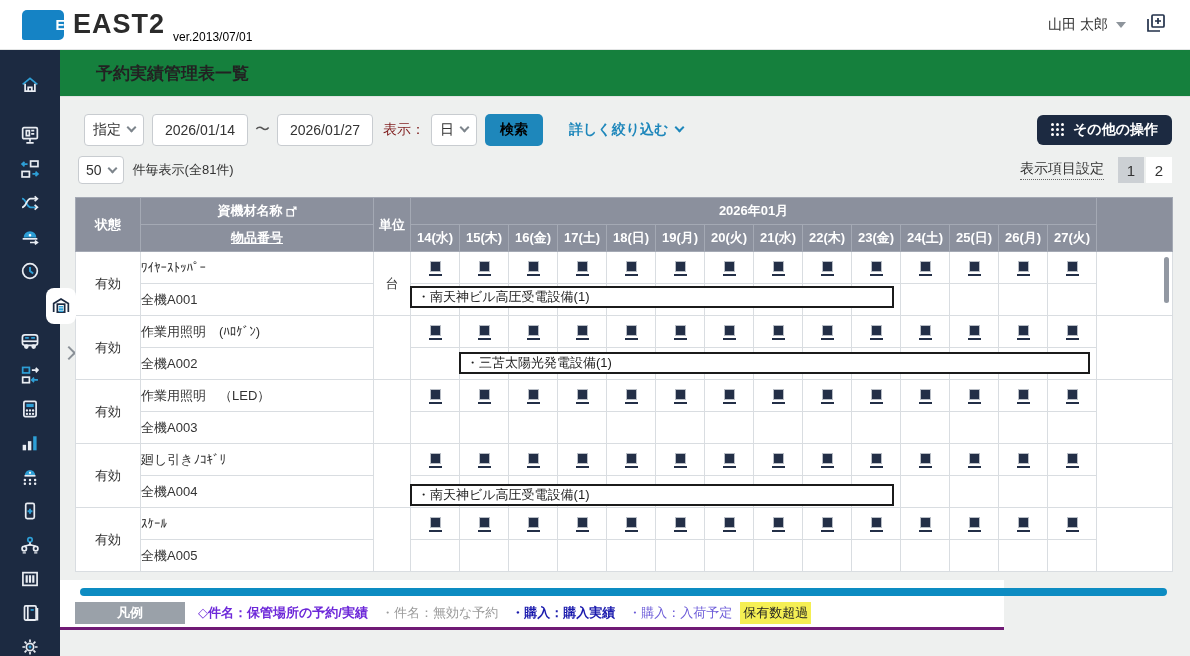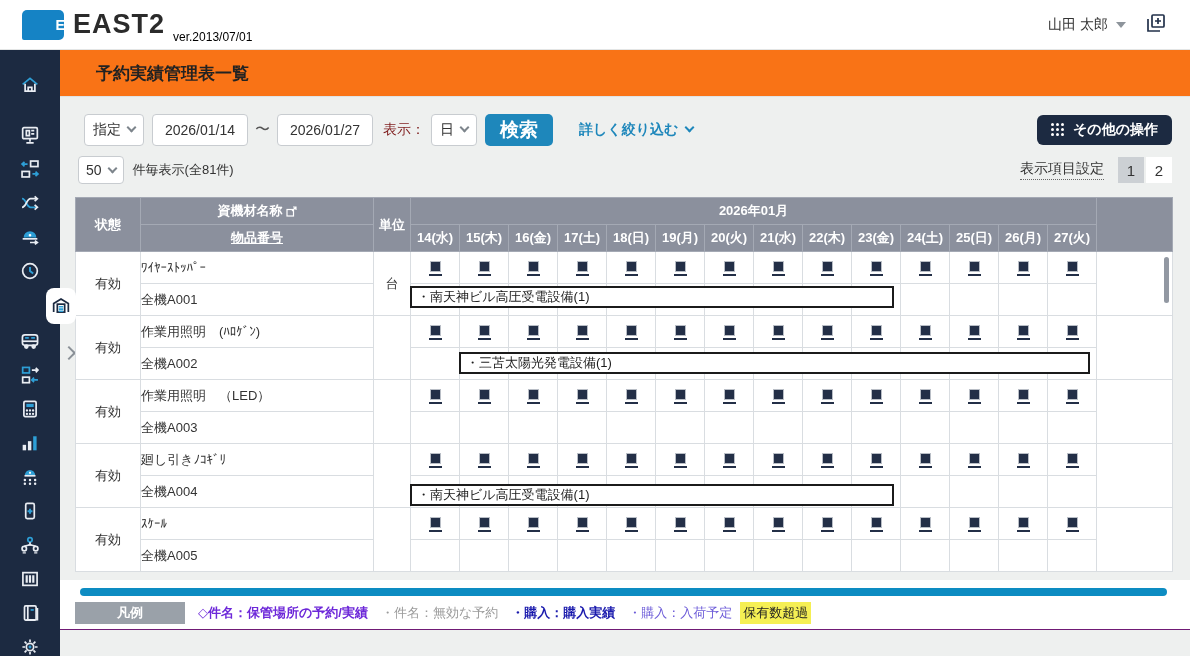--- a/index.html
+++ b/index.html
@@ -21,40 +21,40 @@
   
   .sidebar { position:absolute; left:0; top:50px; width:60px; height:606px; background:#1c2a41; z-index:15; overflow:visible; }
   .nav { display:flex; flex-direction:column; align-items:center; padding-top:18px; }
   .nav-item { width:34px; height:34px; display:flex; align-items:center; justify-content:center; cursor:pointer; position:relative; }
   .nav-item.first { margin-bottom:16px; }
   .nav-item.selected { background:#fff; border-radius:8px; width:30px; height:36px; align-self:flex-end; margin-right:-16px; z-index:30; }
   .nav-item svg { display:block; }
 
   
   .main { position:absolute; left:60px; top:50px; width:1130px; height:606px; background:#eef0ef; }
-  .title-bar { position:absolute; left:0; top:0; width:1130px; height:47px; background:#f97316; border-bottom:1px solid #e0e3e3;
+  .title-bar { position:absolute; left:0; top:0; width:1130px; height:47px; background:#15803d; border-bottom:1px solid #e0e3e3;
                display:flex; align-items:center; padding-left:36px; }
   .page-title { font-size:17px; font-weight:bold; color:#222; }
 
   .expander { position:absolute; left:2px; top:296px; width:14px; height:14px; cursor:pointer; }
   .expander::before { content:""; position:absolute; left:2px; top:2px; width:8px; height:8px;
                       border-right:2px solid #8a9097; border-top:2px solid #8a9097; transform:rotate(45deg); }
 
   
   .filter-row1 { position:absolute; left:24px; top:63px; right:18px; height:33px; display:flex; align-items:center; }
   .filter-row2 { position:absolute; left:18px; top:106px; right:18px; height:28px; display:flex; align-items:center; }
   .select, .textbox { background:#fff; border:1px solid #c8ccd0; border-radius:4px; height:32px; font-size:14px; color:#333;
                       display:inline-flex; align-items:center; justify-content:center; }
   .select { padding:0 8px; gap:7px; cursor:pointer; }
   .chev { width:7px; height:7px; border-right:2px solid #7d858c; border-bottom:2px solid #7d858c; transform:rotate(45deg); margin-top:-4px; }
   .textbox { width:96px; text-align:center; }
   .tilde { margin:0 7px; font-size:15px; color:#555; }
   .label { font-size:14px; color:#7f1d1d; margin:0 6px 0 10px; }
-  .btn-search { background:#1e87bb; color:#ffffff; border:none; border-radius:5px; height:32px; padding:0 15px;
-                font-size:19px; font-weight:bold; margin-left:8px; cursor:pointer; }
+  .btn-search { background:#1e87bb; color:#000000; border:none; border-radius:5px; height:32px; padding:0 15px;
+                font-size:14px; font-weight:bold; margin-left:8px; cursor:pointer; }
   .refine-link { color:#1e87bb; font-size:14px; font-weight:bold; margin-left:26px; display:inline-flex; align-items:center; gap:8px; cursor:pointer; }
   .chev-blue { border-color:#1e87bb; }
   .btn-more { margin-left:auto; background:#1c2a41; color:#fff; border:none; border-radius:6px; height:30px; padding:0 14px;
               font-size:14px; font-weight:bold; display:inline-flex; align-items:center; gap:9px; cursor:pointer; }
   .grid-icon { display:grid; grid-template-columns:repeat(3,3px); gap:2px; }
   .grid-icon i { width:3px; height:3px; background:#fff; border-radius:50%; }
   .select-small { height:28px; padding:0 7px; }
   .count-label { font-size:13px; color:#333; margin-left:9px; }
   .settings-link { margin-left:auto; font-size:14px; color:#333; border-bottom:1px dotted #666; padding-bottom:1px; cursor:pointer; }
   .page-box { width:26px; height:26px; display:inline-flex; align-items:center; justify-content:center; font-size:15px; color:#333;
@@ -81,21 +81,21 @@
   td.unit-cell { text-align:center; font-size:14px; }
   td.icon-row { text-align:center; vertical-align:middle; }
   .cell-icon { display:inline-flex; flex-direction:column; align-items:center; gap:2px; cursor:pointer; margin-top:2px; }
   .cell-icon .sq { width:11px; height:11px; background:#232f47; border:1px solid #b9bec6; }
   .cell-icon .ul { width:13px; height:2px; background:#232f47; }
   .schedule-bar { position:absolute; height:22px; background:#fff; border:2px solid #1b1b1b; color:#1b1b1b;
                   font-size:13px; line-height:18px; padding:0 5px; white-space:nowrap; z-index:5; cursor:pointer; }
   .v-scrollbar { position:absolute; left:1089px; top:60px; width:5px; height:46px; background:#9298a2; border-radius:3px; cursor:grab; }
 
   
-  .bottom-panel { position:absolute; left:0; top:530px; width:1130px; height:50px; background:#fff; border-bottom:1px solid #701a75; }
+  .bottom-panel { position:absolute; left:0; top:530px; width:944px; height:50px; background:#fff; border-bottom:3px solid #701a75; }
   .h-scrollbar { position:absolute; left:20px; top:8px; width:1087px; height:8px; background:#0d8cc2; border-radius:4px; cursor:grab; }
   .legend-row { position:absolute; left:15px; top:20px; width:1097px; height:26px; display:flex; align-items:center; }
   .legend-title { width:110px; height:22px; background:#9aa1a9; color:#fff; font-size:13px; font-weight:bold;
                   display:flex; align-items:center; justify-content:center; }
   .legend-item { font-size:13px; margin-left:13px; white-space:nowrap; }
   .legend-item.hl { padding:2px 3px; margin-left:8px; }
 </style>
 </head>
 <body>
 

